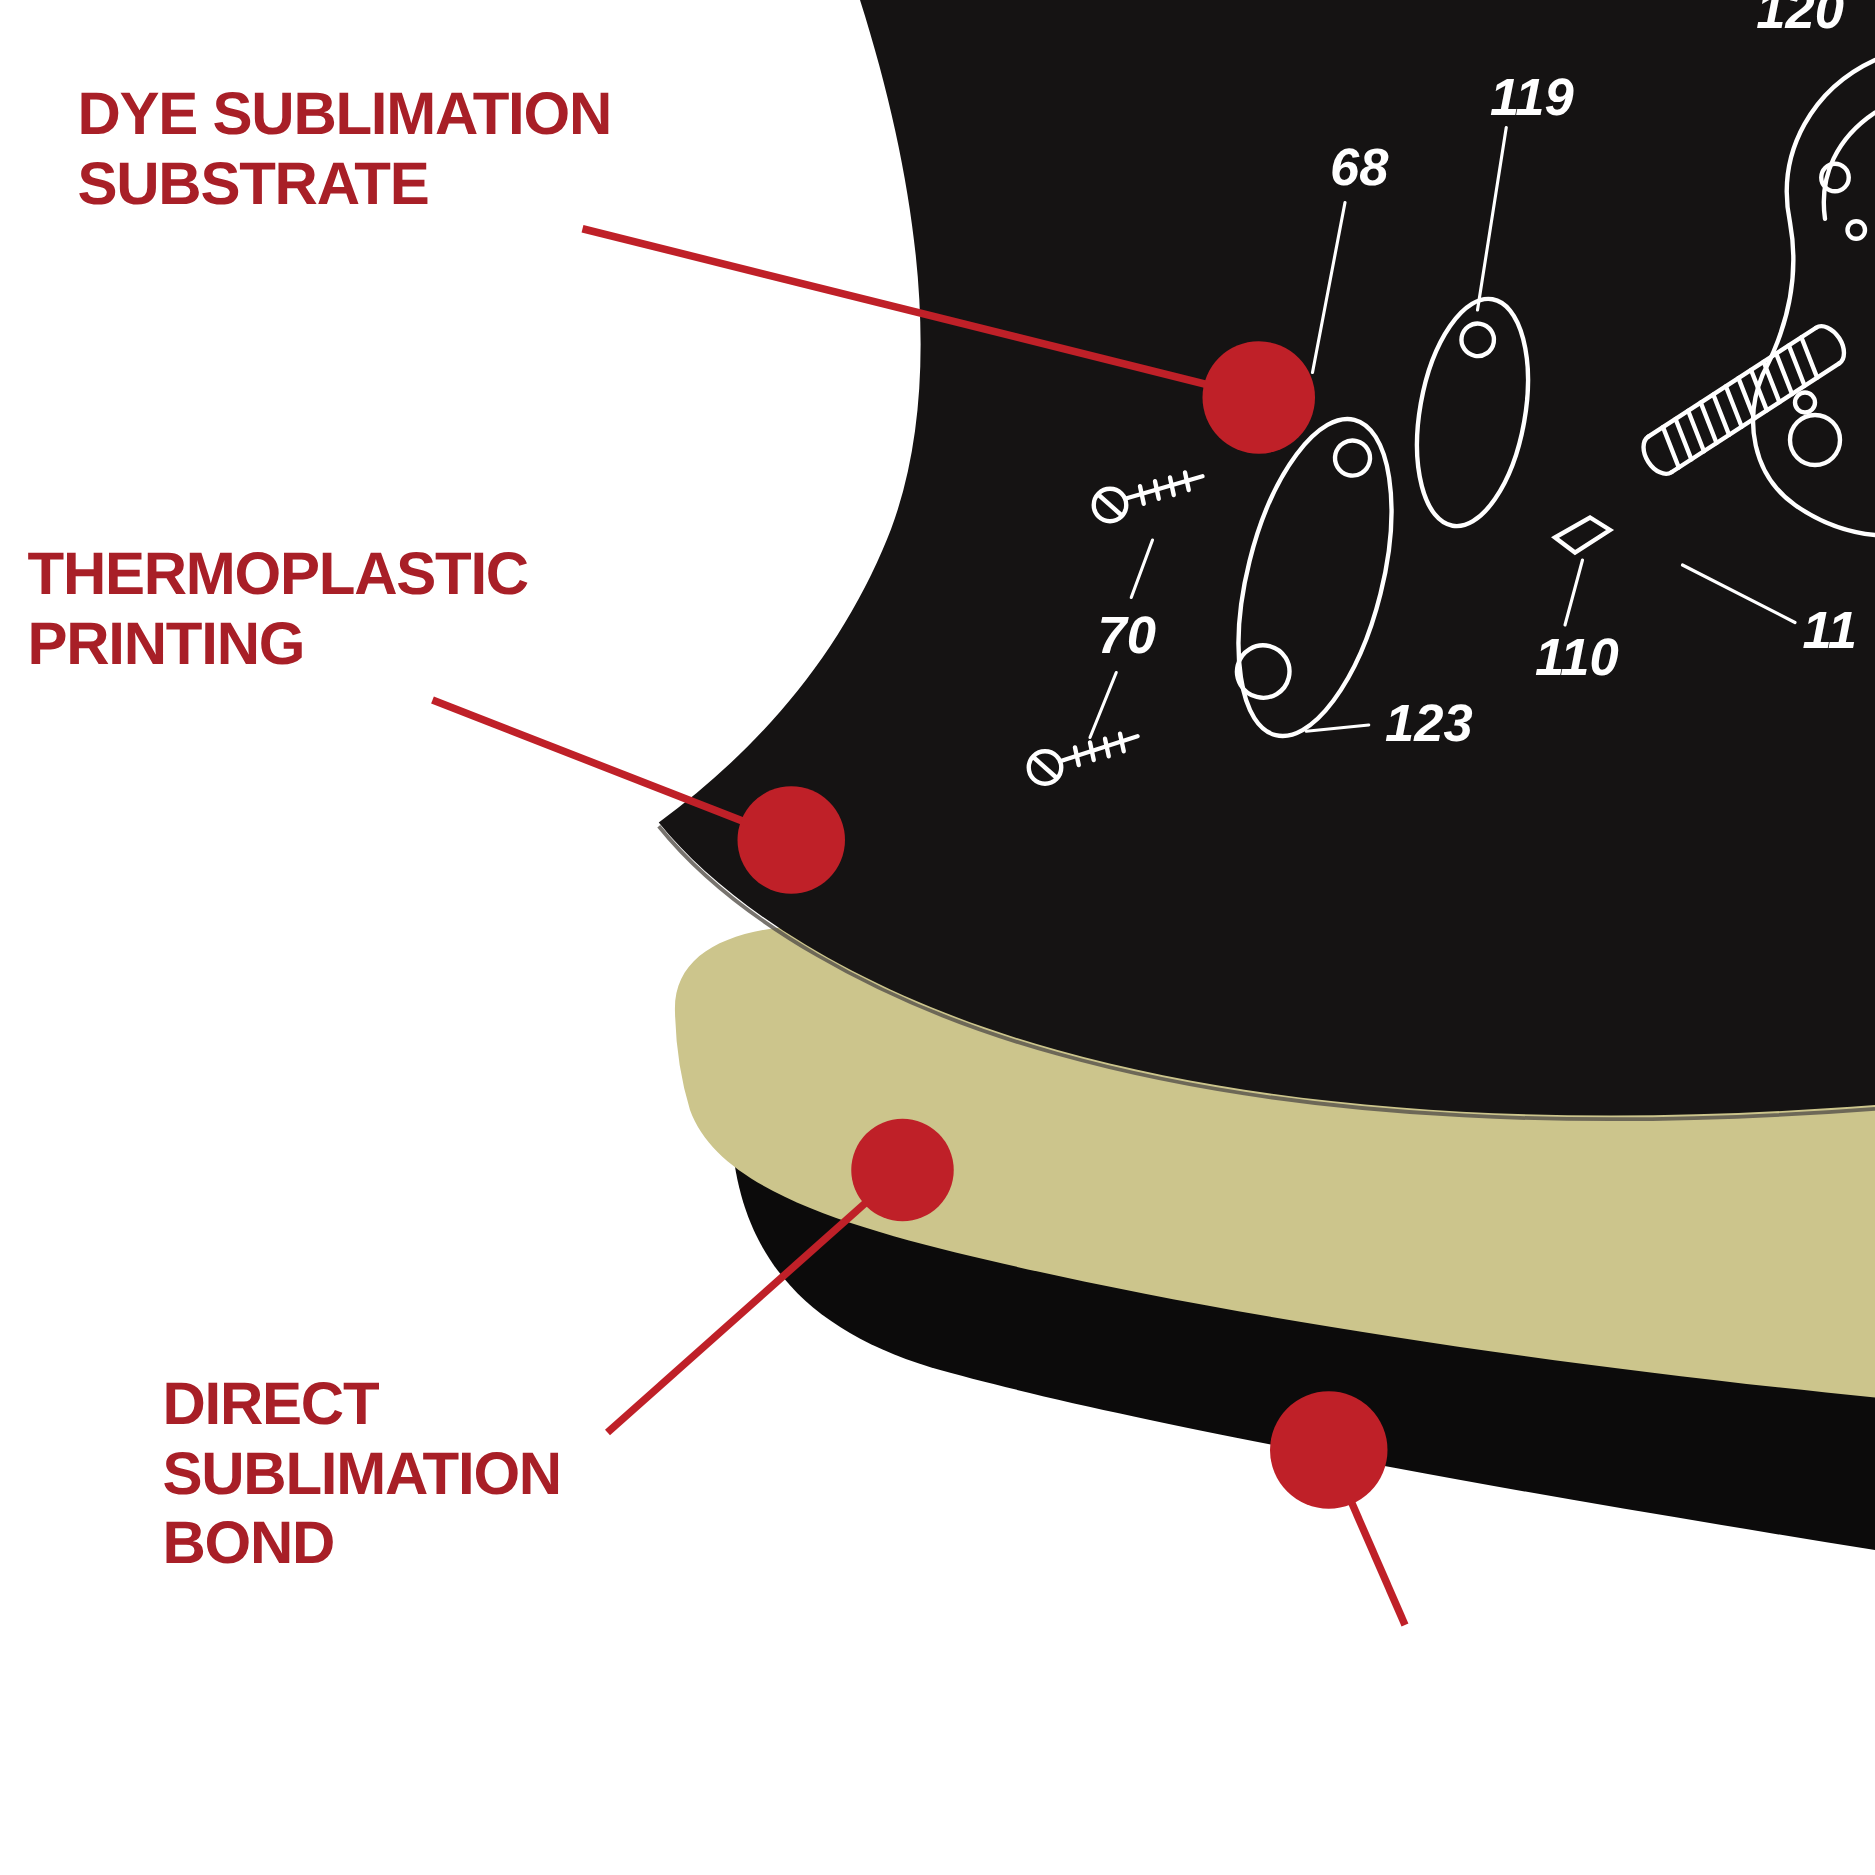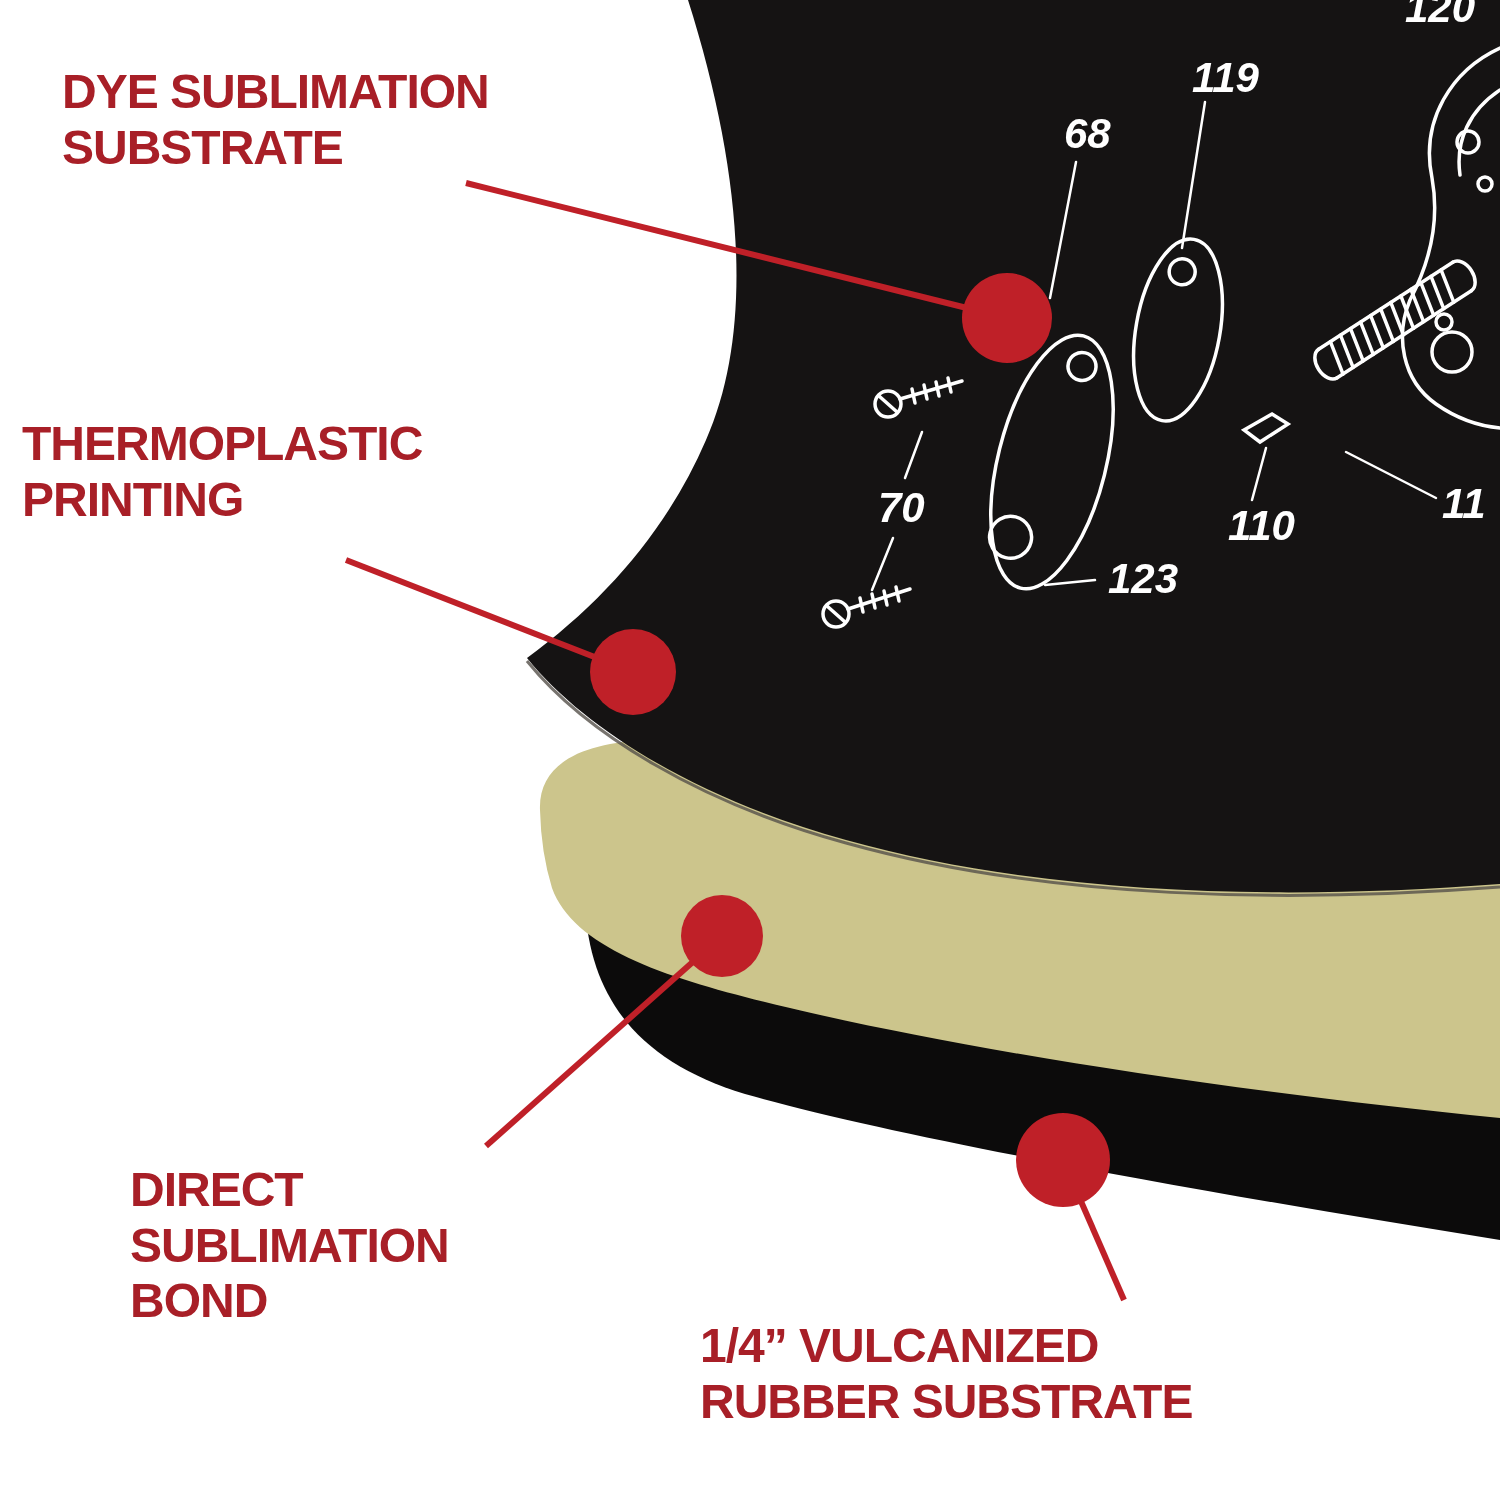--- a/index.html
+++ b/index.html
@@ -24,22 +24,22 @@
     position: absolute;
     color: var(--accent-red, #a81f27);
     font-weight: bold;
     font-size: 48px;
     line-height: 1.16;
     letter-spacing: -1px;
     white-space: nowrap;
     z-index: 3;
   }
   #label-dye        { left: 62px;  top: 64px; }
-  #label-thermo     { left: 22px;  top: 416px; }
-  #label-bond       { left: 130px; top: 1162px; }
+  #label-thermo     { left: 22px;  top: 432px; }
+  #label-bond       { left: 130px; top: 1096px; }
   #label-substrate  { left: 700px; top: 1318px; }
 </style>
 </head>
 <body>
 
 <div class="stage">
 
   <svg class="illustration" viewBox="0 0 1500 1500">
 
     <path style="fill:var(--substrate-black,#0c0b0b)" d="M 585 905
@@ -173,18 +173,14 @@
     <div>THERMOPLASTIC</div>
     <div>PRINTING</div>
   </div>
 
   <div class="label" id="label-bond">
     <div>DIRECT</div>
     <div>SUBLIMATION</div>
     <div>BOND</div>
   </div>
 
-  <div class="label" id="label-substrate">
-    <div>1/4” VULCANIZED</div>
-    <div>RUBBER SUBSTRATE</div>
-  </div>
 
 </div>
 
 </body></html>

